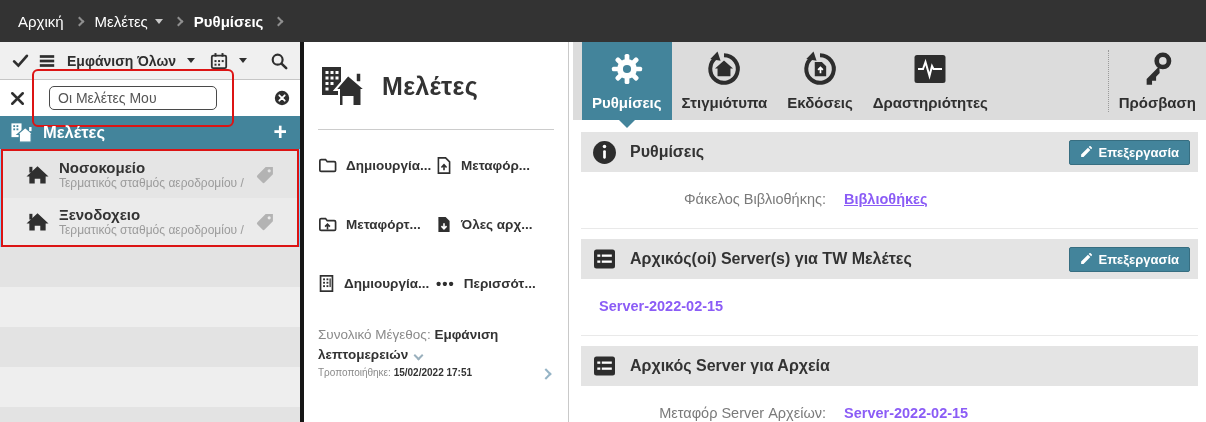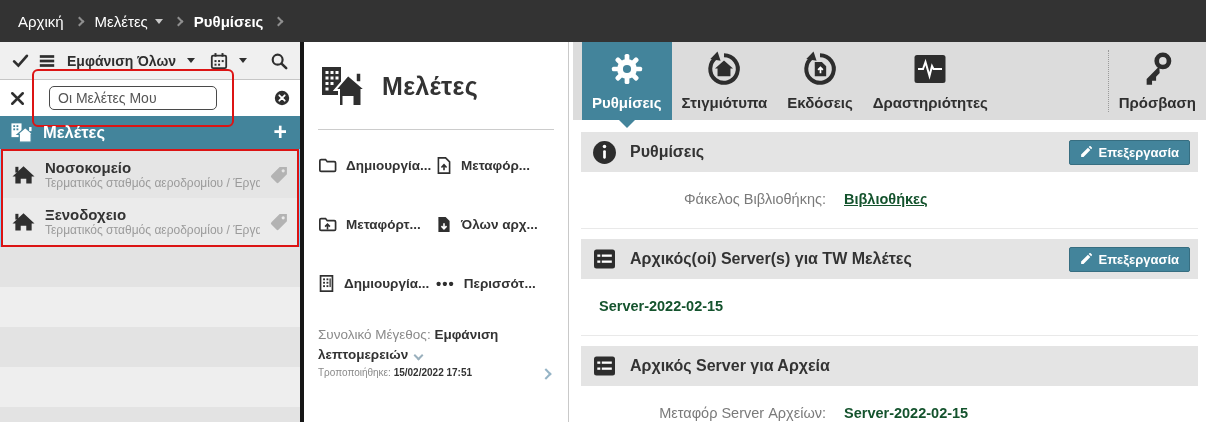--- a/index.html
+++ b/index.html
@@ -33,21 +33,21 @@
                   font-size:14px; color:#555; padding:0 8px; outline:none;
                   font-family:"Liberation Sans", sans-serif; background:#fff; }
   .clear-btn { margin-left:auto; display:flex; cursor:pointer; }
 
   .side-list-header { height:33px; background:#43849b; color:#fff; display:flex;
                       align-items:center; gap:9px; padding:0 10px; }
   .side-list-title { font-size:16.5px; font-weight:bold; }
   .add-btn { margin-left:auto; font-size:23px; font-weight:bold; line-height:1; cursor:pointer; padding-right:3px; }
 
   .items-annot { border:2px solid #dc1414; margin:0 1px; }
-  .side-item { height:47px; display:flex; align-items:center; gap:9px; padding:0 8px; cursor:pointer; }
+  .side-item { height:47px; display:flex; align-items:center; gap:9px; padding:0 22px; cursor:pointer; }
   .side-item.odd  { background:#e5e5e5; }
   .side-item.even { background:#ebebeb; }
   .item-text { flex:1; min-width:0; }
   .item-title { font-size:15px; font-weight:bold; color:#333; white-space:nowrap; overflow:hidden; }
   .item-sub { font-size:12px; color:#9b9b9b; white-space:nowrap; overflow:hidden; }
   .tag-ic { flex:none; }
   .stripe { height:40px; }
   .stripe.dark  { background:#e3e3e3; }
   .stripe.light { background:#eeeeee; }
 
@@ -89,21 +89,21 @@
   .section.last { border-bottom:none; }
   .sec-head { height:40px; background:#e4e4e4; display:flex; align-items:center;
               gap:13px; padding:0 8px 0 11px; }
   .sec-title { font-size:16px; font-weight:bold; color:#333; flex:1; }
   .edit-btn { height:25px; background:#43849b; color:#fff; border:1px solid #376e81;
               border-radius:2px; font-family:"Liberation Sans",sans-serif; font-size:13px;
               font-weight:bold; display:flex; align-items:center; gap:6px; padding:0 10px; cursor:pointer; }
   .sec-row { display:flex; align-items:center; padding:19px 0 21px; }
   .row-label { width:245px; text-align:right; font-size:14.5px; color:#7a7a7a; }
   .row-label.strong { color:#333; font-weight:bold; }
-  .row-value { margin-left:18px; font-size:14.5px; font-weight:bold; color:#14532d; }
+  .row-value { margin-left:18px; font-size:14.5px; font-weight:bold; color:#8b5cf6; }
   .row-value.link { text-decoration:underline; cursor:pointer; }
 </style>
 </head>
 <body>
 
 <header class="topbar">
   <span class="crumb">Αρχική</span>
   <span class="bc-sep"></span>
   <span class="crumb">
     <span>Μελέτες</span>
@@ -284,21 +284,21 @@
       </span>
       <span>Μεταφόρτ...</span>
     </span>
     <span class="action">
       <span style="display:flex">
         <svg width="16" height="19" viewBox="0 0 20 22">
             <path d="M3 1.5 h9 l5 5 V20.5 H3 Z" fill="#2f2f2f"></path>
             <path d="M10 9.5 v6.5 M6.8 13 L10 16.5 l3.2-3.5" stroke="#fff" stroke-width="2" fill="none"></path>
           </svg>
       </span>
-      <span>Όλων αρχ...</span>
+      <span>Όλες αρχ...</span>
     </span>
     <span class="action">
       <span style="display:flex">
         <svg width="17" height="19" viewBox="0 0 20 22">
             <rect x="3" y="2" width="14" height="18" fill="none" stroke="#2f2f2f" stroke-width="2"></rect>
             <g fill="#2f2f2f">
               <rect x="6" y="5" width="2.2" height="2.2"></rect>
               <rect x="10" y="5" width="2.2" height="2.2"></rect>
               <rect x="6" y="9" width="2.2" height="2.2"></rect>
               <rect x="10" y="9" width="2.2" height="2.2"></rect>

